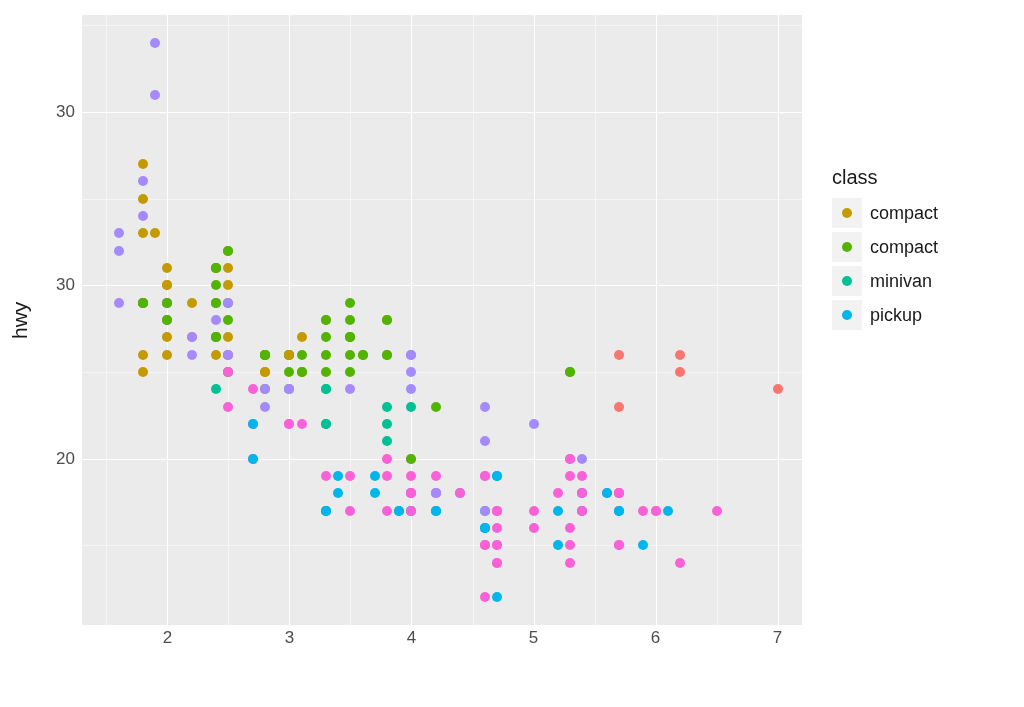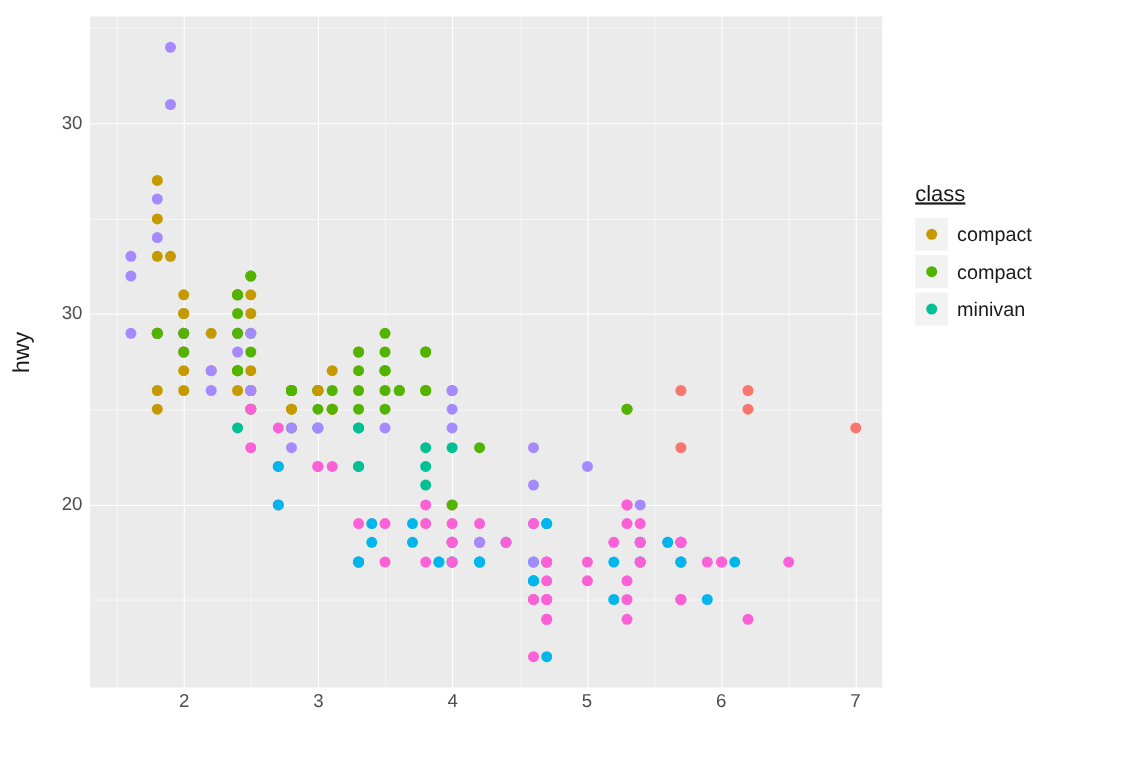--- a/index.html
+++ b/index.html
@@ -72,21 +72,20 @@
   .legend {
     position: absolute;
     left: 832px;
     top: 166px;
     font-size: 18px;
     color: #1a1a1a;
   }
   .legend-title {
     font-size: 20px;
     margin-bottom: 8px;
-    text-decoration: underline;
   }
   .legend-items {}
   .legend-item {
     margin-bottom: 4px;
     height: 30px;
     line-height: 30px;
   }
   .legend-key {
     display: inline-block;
     width: 30px;
@@ -378,20 +377,21 @@
       <div class="point" style="left: 414.915px; top: 495.625px; background: rgb(251, 97, 215);"></div>
     </div>
 
 
   <div class="legend">
     <div class="legend-title">class</div>
     <div class="legend-items" id="legend-items">
         <div class="legend-item"><span class="legend-key"><span class="legend-dot" style="background: rgb(196, 154, 0);"></span></span><span class="legend-label">compact</span></div>
         <div class="legend-item"><span class="legend-key"><span class="legend-dot" style="background: rgb(83, 180, 0);"></span></span><span class="legend-label">compact</span></div>
         <div class="legend-item"><span class="legend-key"><span class="legend-dot" style="background: rgb(0, 192, 148);"></span></span><span class="legend-label">minivan</span></div>
+        <div class="legend-item"><span class="legend-key"><span class="legend-dot" style="background: rgb(0, 182, 235);"></span></span><span class="legend-label">pickup</span></div>
       </div>
   </div>
 
 <div class="tick-x" style="left: 167.424px;">2</div>
     <div class="tick-x" style="left: 289.458px;">3</div>
     <div class="tick-x" style="left: 411.492px;">4</div>
     <div class="tick-x" style="left: 533.525px;">5</div>
     <div class="tick-x" style="left: 655.559px;">6</div>
     <div class="tick-x" style="left: 777.593px;">7</div>
     <div class="tick-y" style="top: 458.636px;">20</div>

